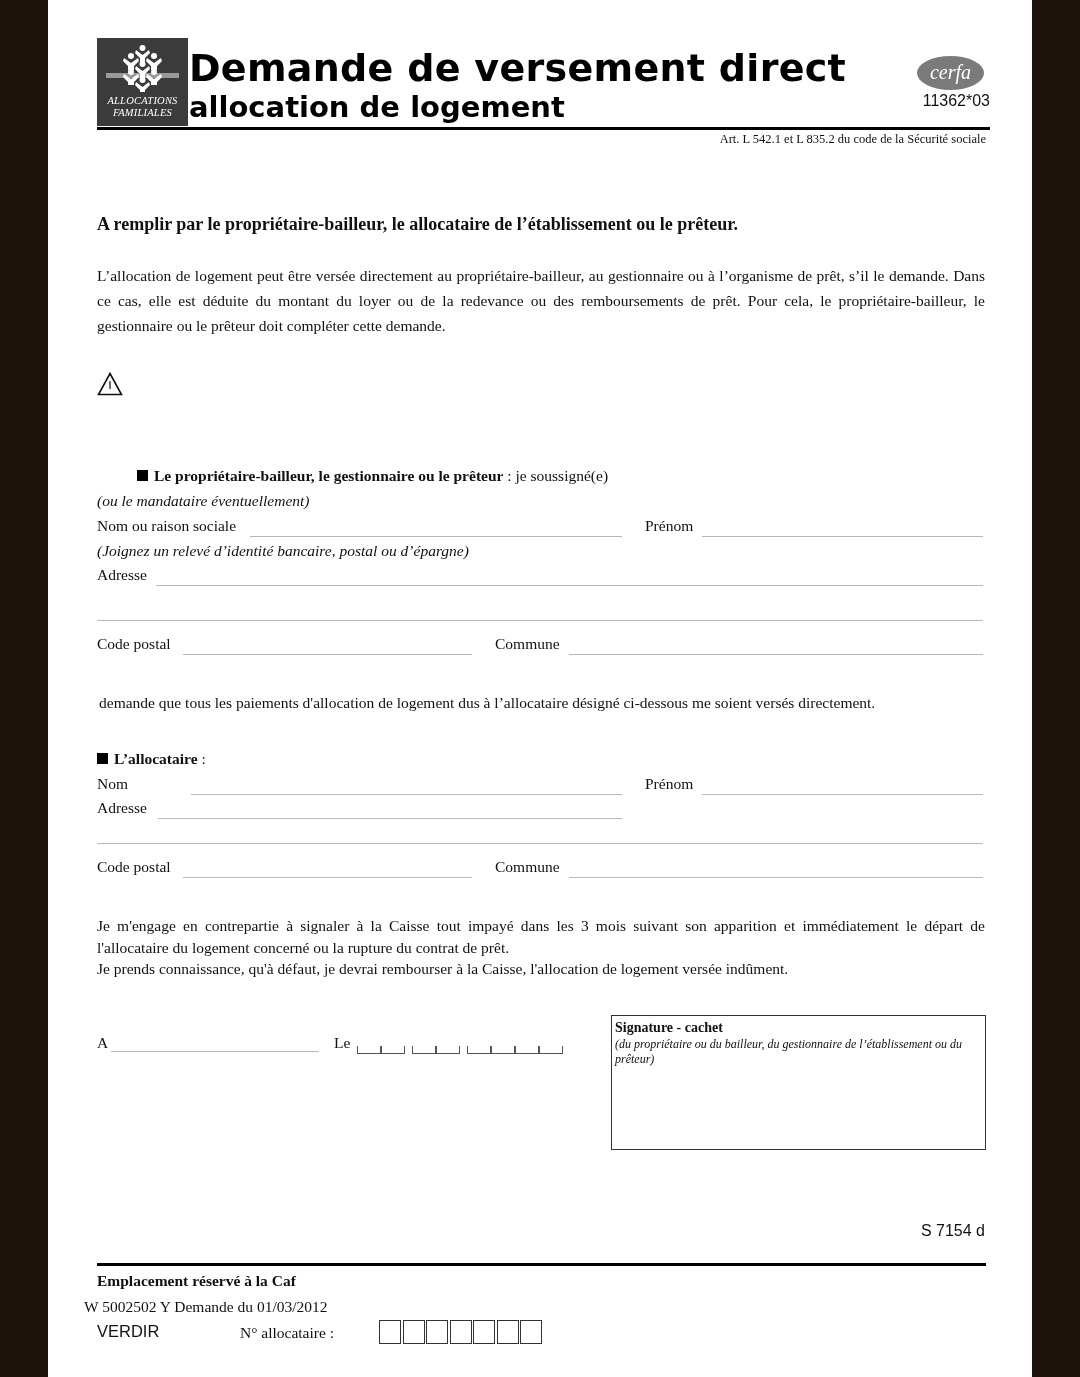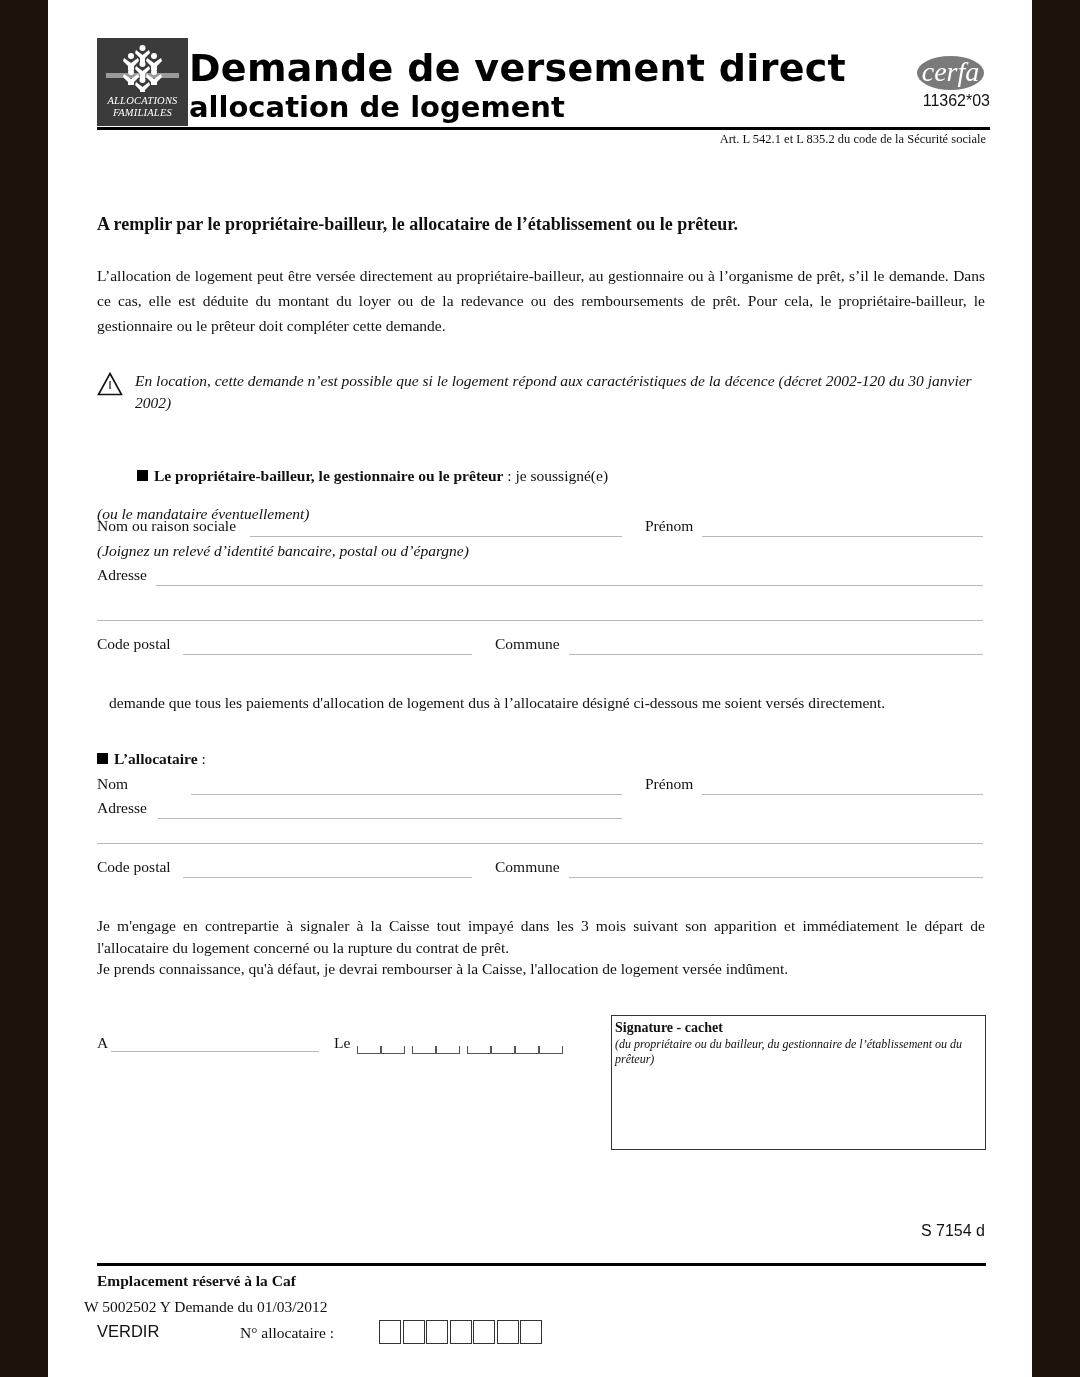--- a/index.html
+++ b/index.html
@@ -10,21 +10,21 @@
 
   
   .logo { left:49px; top:38px; width:91px; height:88px; background:#3b3b3b; }
   .logo .bar { position:absolute; left:9px; top:35px; width:73px; height:5px; background:#9a9a9a; }
   .logo .people { position:absolute; left:22px; top:6px; width:47px; height:48px; }
   .logo .txt { position:absolute; left:0; width:91px; text-align:center; color:#fff;
                font-family:"Liberation Serif", serif; font-style:italic; font-size:10.5px; letter-spacing:0.2px; }
   .title1 { left:141px; top:44px; font-family:"DejaVu Sans", sans-serif; font-size:38px; font-weight:bold; line-height:48px; letter-spacing:0.3px; color:#000; white-space:nowrap;}
   .title2 { left:141px; top:88px; font-family:"DejaVu Sans", sans-serif; font-size:29px; font-weight:bold; line-height:38px; color:#000; white-space:nowrap;}
   .cerfa { left:869px; top:56px; width:67px; height:34px; border-radius:50%; background:#7a7a7a; color:#fff;
-           font-family:"Liberation Serif", serif; font-style:italic; font-size:28px; line-height:32px; text-align:center; }
+           font-family:"Liberation Serif", serif; font-style:italic; font-size:20px; line-height:32px; text-align:center; }
   .cerfa-num { left:850px; top:92px; width:92px; text-align:right; font-family:"Liberation Sans", sans-serif; font-size:16px; color:#111; }
   .rule-thick { left:49px; top:127px; width:893px; height:3px; background:#000; }
   .art { left:500px; top:132px; width:438px; text-align:right; font-size:12.5px; color:#111; }
 
   .heading { left:49px; top:214px; font-size:18px; font-weight:bold; white-space:nowrap; }
   .intro { left:49px; top:263px; width:888px; font-size:15.5px; line-height:25px; text-align:justify; }
   .warn-icon { left:49px; top:372px; width:26px; height:24px; }
   .warning { left:87px; top:370px; width:850px; font-size:15.5px; line-height:22px; font-style:italic; }
 
   .sec-title { font-size:15.5px; white-space:nowrap; }
@@ -87,44 +87,43 @@
   <div class="abs rule-thick"></div>
   <div class="abs art">Art. L 542.1 et L 835.2 du code de la Sécurité sociale</div>
 
   <div class="abs heading">A remplir par le propriétaire-bailleur, le allocataire de l’établissement ou le prêteur.</div>
   <div class="abs intro">L’allocation de logement peut être versée directement au propriétaire-bailleur, au gestionnaire ou à l’organisme de prêt, s’il le demande. Dans ce cas, elle est déduite du montant du loyer ou de la redevance ou des remboursements de prêt. Pour cela, le propriétaire-bailleur, le gestionnaire ou le prêteur doit compléter cette demande.</div>
 
   <svg class="abs warn-icon" viewBox="0 0 26 24">
     <path d="M13 1.5 L24.5 22.5 L1.5 22.5 Z" fill="none" stroke="#111" stroke-width="1.6" stroke-linejoin="miter"></path>
     <line x1="13" y1="9" x2="13" y2="17" stroke="#111" stroke-width="1.2"></line>
   </svg>
-  <div class="abs warning">En location, cette demande n’est possible que si le logement répond aux caractéristiques de la décence (décret 2002-120 du 30 janvier 2002)</div>
 
   <div class="abs sec-title" style="left:49px; top:467px;padding-left:40px;">
     <span class="sq"></span><b>Le propriétaire-bailleur, le gestionnaire ou le prêteur</b><span> : je soussigné(e)</span>
   </div>
-  <div class="abs ital" style="left:49px; top:492px;margin-top:13px;">(ou le mandataire éventuellement)</div>
+  <div class="abs ital" style="left:49px; top:492px;">(ou le mandataire éventuellement)</div>
 
   <div class="abs lbl" style="left:49px; top:517px;">Nom ou raison sociale</div>
   <div class="abs line" style="left:202px; top:536px; width:372px;"></div>
   <div class="abs lbl" style="left:597px; top:517px;">Prénom</div>
   <div class="abs line" style="left:654px; top:536px; width:281px;"></div>
 
   <div class="abs ital" style="left:49px; top:542px;">(Joignez un relevé d’identité bancaire, postal ou d’épargne)</div>
 
   <div class="abs lbl" style="left:49px; top:566px;">Adresse</div>
   <div class="abs line" style="left:108px; top:585px; width:827px;"></div>
   <div class="abs line" style="left:49px; top:620px; width:886px;"></div>
 
   <div class="abs lbl" style="left:49px; top:635px;">Code postal</div>
   <div class="abs line" style="left:135px; top:654px; width:289px;"></div>
   <div class="abs lbl" style="left:447px; top:635px;">Commune</div>
   <div class="abs line" style="left:521px; top:654px; width:414px;"></div>
 
-  <div class="abs lbl" style="left:61px; top:694px;font-family:Liberation Serif, serif;">demande que tous les paiements d'allocation de logement dus à l’allocataire désigné ci-dessous  me soient versés directement.</div>
+  <div class="abs lbl" style="left:51px; top:694px;font-family:Liberation Serif, serif;">demande que tous les paiements d'allocation de logement dus à l’allocataire désigné ci-dessous  me soient versés directement.</div>
 
   <div class="abs sec-title" style="left:49px; top:750px;">
     <span class="sq"></span><b>L’allocataire</b><span> :</span>
   </div>
 
   <div class="abs lbl" style="left:49px; top:775px;">Nom</div>
   <div class="abs line" style="left:143px; top:794px; width:431px;"></div>
   <div class="abs lbl" style="left:597px; top:775px;">Prénom</div>
   <div class="abs line" style="left:654px; top:794px; width:281px;"></div>
 

